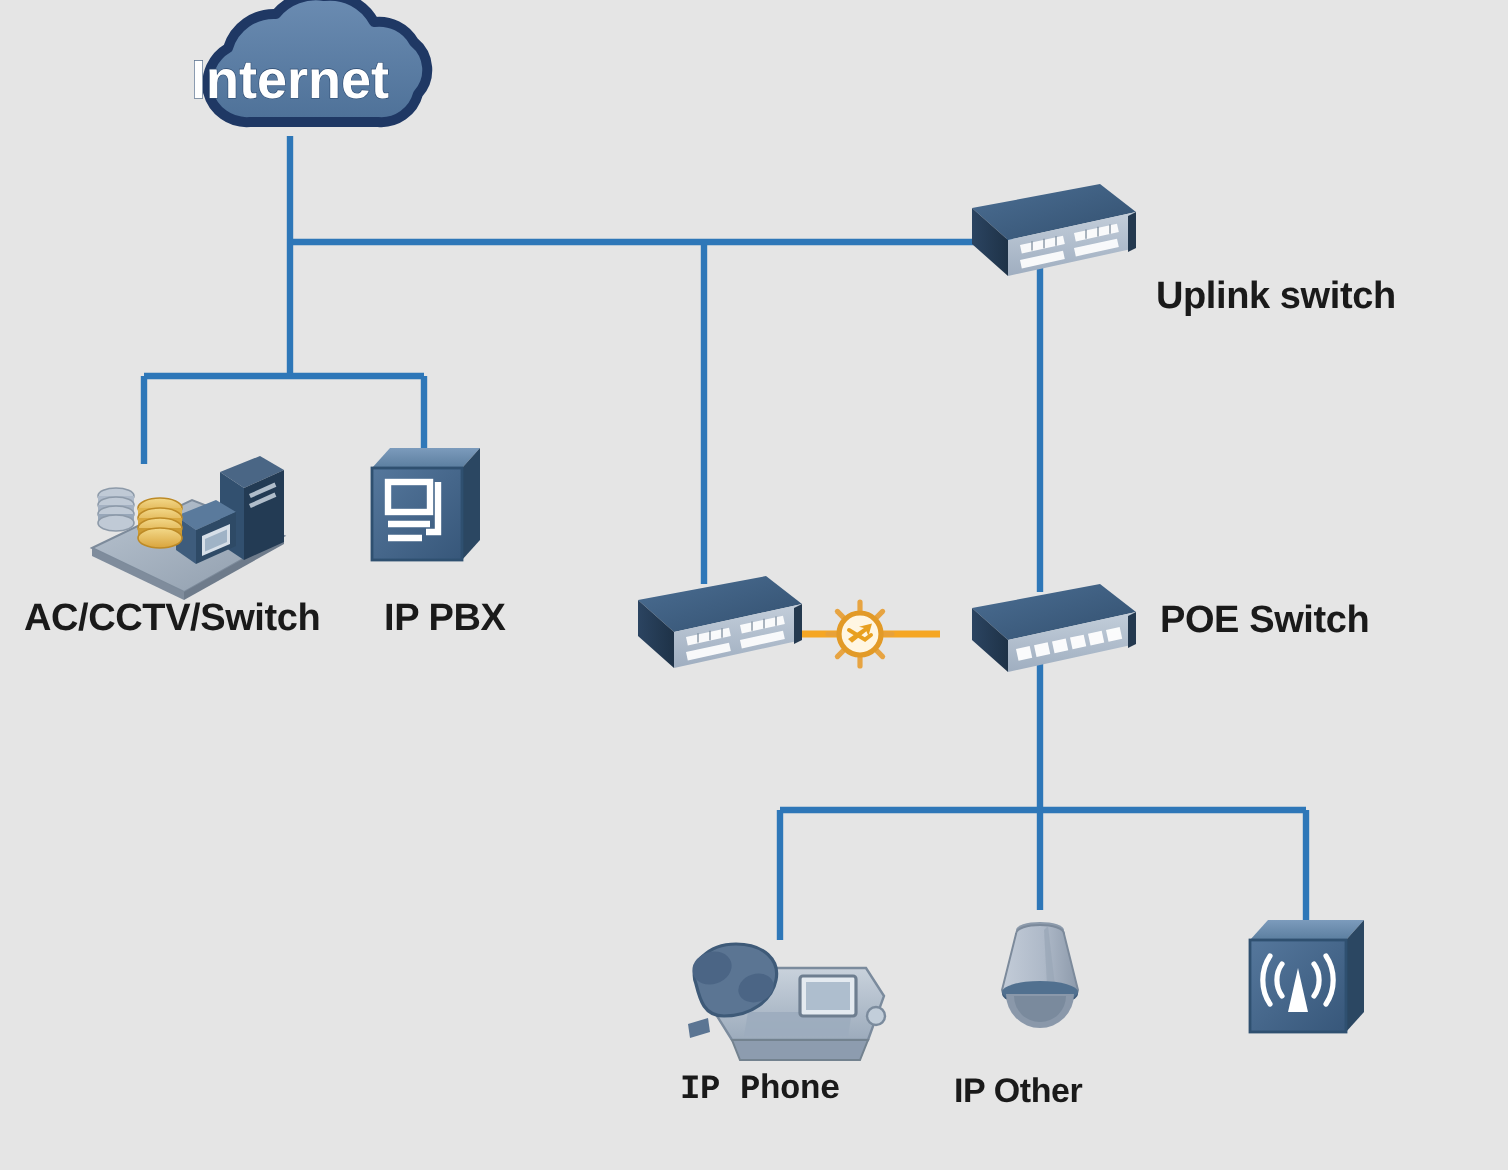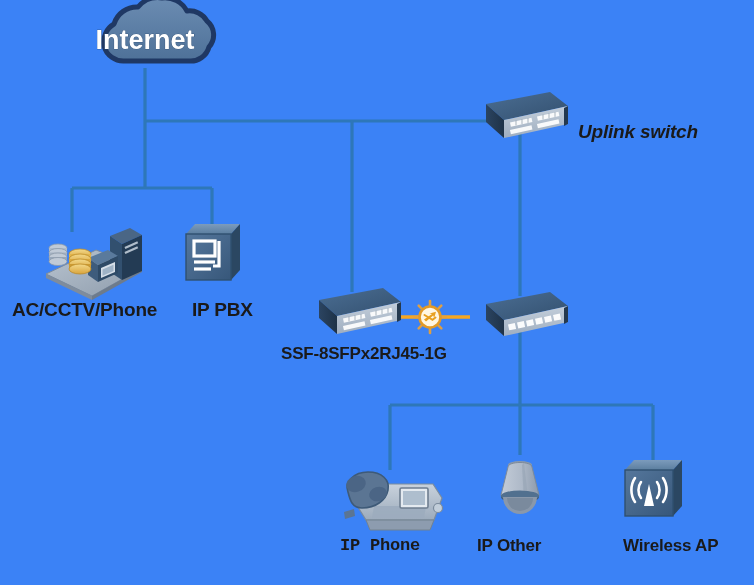--- a/index.html
+++ b/index.html
@@ -8,41 +8,41 @@
     padding: 0;
     background: #ffffff;
   }
   body {
     font-family: "Liberation Sans", sans-serif;
   }
   #diagram-root {
     position: relative;
     width: 754px;
     height: 585px;
-    background: #3b82f6;
+    background: #e5e5e5;
     overflow: hidden;
   }
   #topology-svg {
     position: absolute;
     left: 0;
     top: 0;
     width: 754px;
     height: 585px;
   }
   .node-label {
     position: absolute;
     font-family: "Liberation Sans", sans-serif;
     font-weight: bold;
     color: #1a1a1a;
     white-space: nowrap;
     letter-spacing: -0.2px;
   }
   .label-lg { font-size: 19px; }
   .label-md { font-size: 17px; }
-  #label-uplink-switch { left: 578px; top: 121px; font-style: italic; }
+  #label-uplink-switch { left: 578px; top: 138px; }
   #label-poe-switch    { left: 580px; top: 300px; }
   #label-ac-cctv       { left: 12px;  top: 299px; }
   #label-ip-pbx        { left: 192px; top: 299px; }
   #label-ssf-switch    { left: 281px; top: 344px; }
   #label-ip-phone      { left: 340px; top: 536px; font-family: Liberation Mono, monospace; }
   #label-ip-camera     { left: 477px; top: 536px; }
   #label-wireless-ap   { left: 623px; top: 536px; }
   .cloud-text {
     font-family: "Liberation Sans", sans-serif;
     font-weight: bold;
@@ -341,26 +341,25 @@
         <path d="M16,22 A10,12 0 0 0 16,38"></path>
         <path d="M10,18 A16,19 0 0 0 10,42"></path>
         <path d="M32,22 A10,12 0 0 1 32,38"></path>
         <path d="M38,18 A16,19 0 0 1 38,42"></path>
       </g>
     </g>
   </svg>
 
   <div class="node-label label-lg" id="label-uplink-switch">Uplink switch</div>
 
-
-  <div class="node-label label-lg" id="label-ac-cctv">AC/CCTV/Phone</div>
+  <div class="node-label label-lg" id="label-poe-switch">POE Switch</div>
+
+  <div class="node-label label-lg" id="label-ac-cctv">AC/CCTV/Switch</div>
 
   <div class="node-label label-lg" id="label-ip-pbx">IP PBX</div>
 
-  <div class="node-label label-md" id="label-ssf-switch">SSF-8SFPx2RJ45-1G</div>
 
   <div class="node-label label-md" id="label-ip-phone">IP Phone</div>
 
   <div class="node-label label-md" id="label-ip-camera">IP Other</div>
 
-  <div class="node-label label-md" id="label-wireless-ap">Wireless AP</div>
 
 </div>
 
 </body></html>

